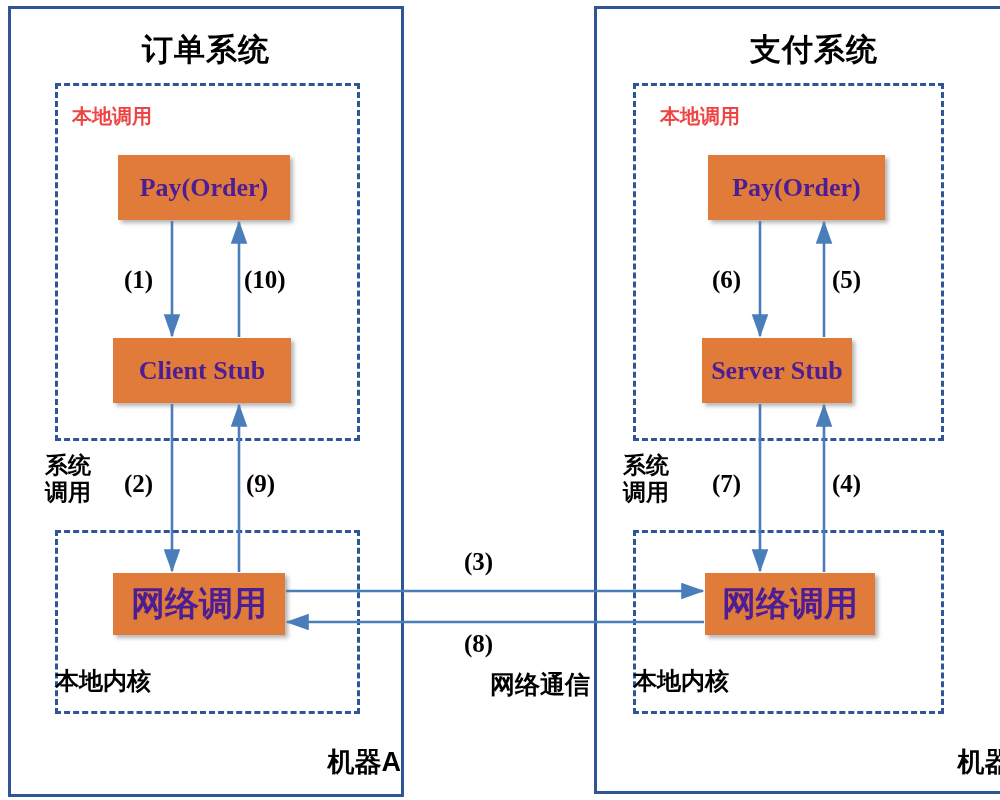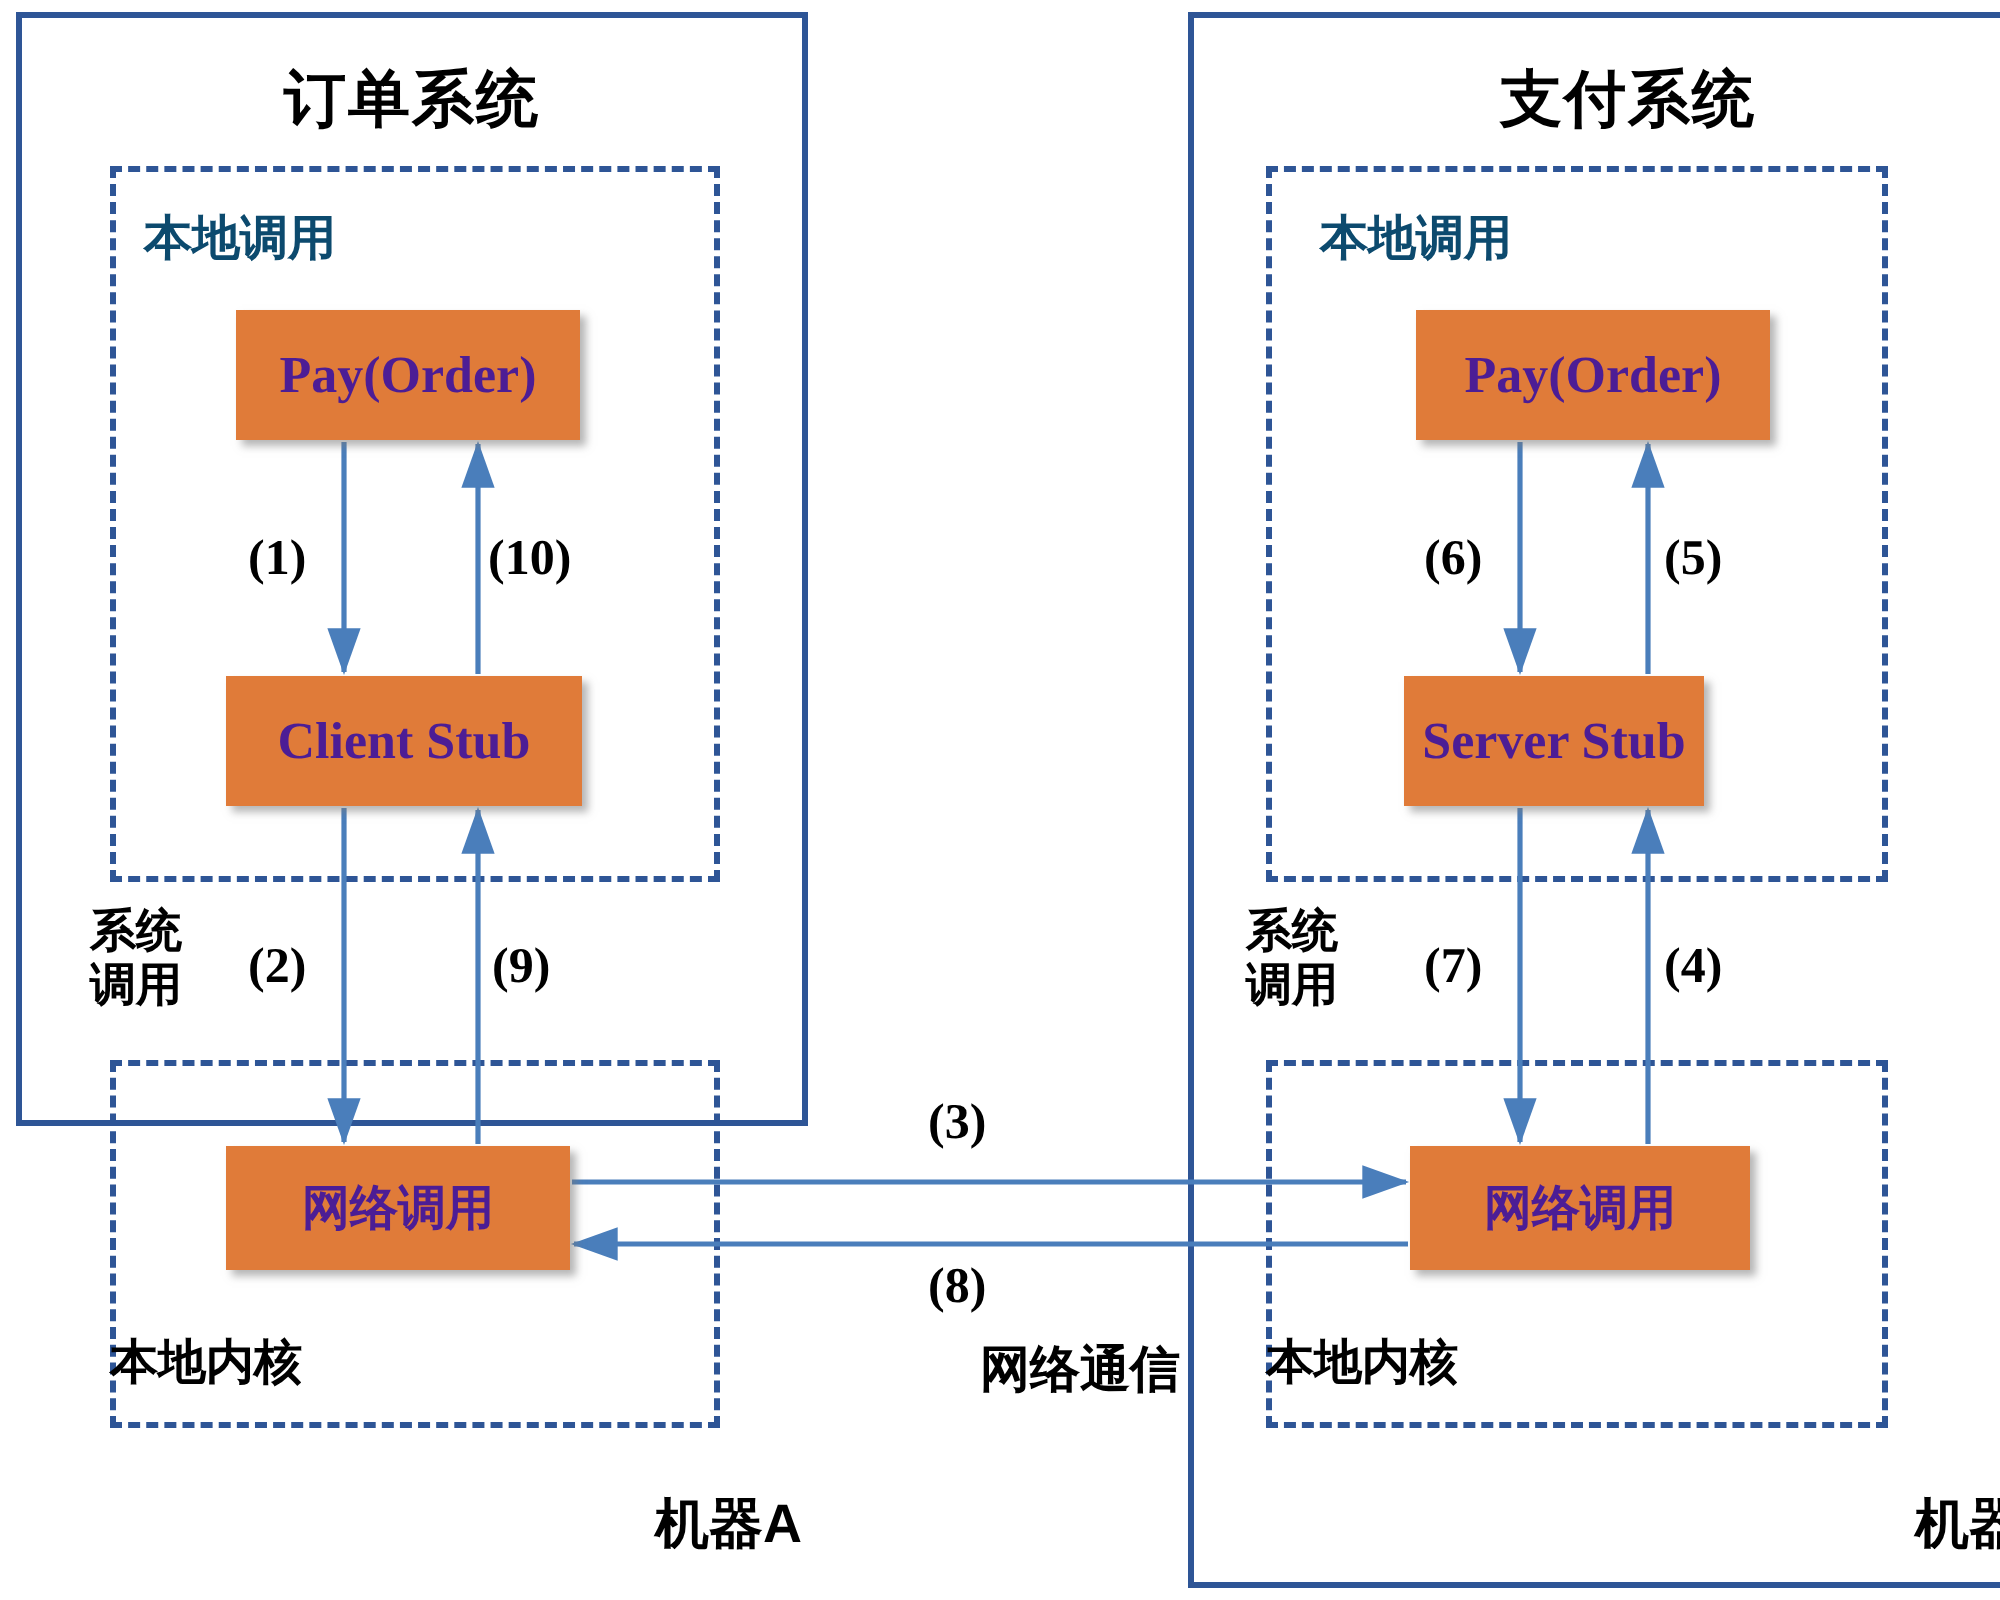--- a/index.html
+++ b/index.html
@@ -19,21 +19,21 @@
     overflow: hidden;
   }
 
   
   .machine-panel {
     position: absolute;
     border: 3px solid #2E5596;
     background: #ffffff;
     box-sizing: border-box;
   }
-  #machine-a-panel { left: 8px;   top: 6px; width: 396px; height: 557px; }
+  #machine-a-panel { left: 8px;   top: 6px; width: 396px; height: 791px; }
   #machine-b-panel { left: 594px; top: 6px; width: 440px; height: 788px; }
 
   
   .panel-title {
     position: absolute;
     width: 100%;
     text-align: center;
     font-size: 31px;
     font-weight: bold;
     color: #000000;
@@ -59,23 +59,23 @@
     box-sizing: border-box;
     background: transparent;
   }
   #local-call-zone-a  { left: 55px;  top: 83px;  width: 305px; height: 358px; }
   #local-kernel-zone-a{ left: 55px;  top: 530px; width: 305px; height: 184px; }
   #local-call-zone-b  { left: 633px; top: 83px;  width: 311px; height: 358px; }
   #local-kernel-zone-b{ left: 633px; top: 530px; width: 311px; height: 184px; }
 
   .zone-caption-top {
     position: absolute;
-    font-size: 24px;
-    font-weight: bold;
-    color: #0c4a6e;
+    font-size: 20px;
+    font-weight: bold;
+    color: #ef4444;
     white-space: nowrap;
   }
   #local-call-label-a { left: 72px;  top: 103px; }
   #local-call-label-b { left: 660px; top: 103px; }
 
   .zone-caption-bottom {
     position: absolute;
     font-size: 24px;
     font-weight: bold;
     color: #000000;
@@ -97,21 +97,21 @@
     z-index: 4;
   }
   .node-box.en {
     font-family: "Liberation Serif", "DejaVu Serif", serif;
     font-weight: bold;
     font-size: 26px;
   }
   .node-box.cn {
     font-family: "Liberation Sans", "DejaVu Sans", sans-serif;
     font-weight: bold;
-    font-size: 24px;
+    font-size: 34px;
   }
   #node-pay-a        { left: 118px; top: 155px; width: 172px; height: 65px; }
   #node-client-stub  { left: 113px; top: 338px; width: 178px; height: 65px; }
   #node-netcall-a    { left: 113px; top: 573px; width: 172px; height: 62px; }
   #node-pay-b        { left: 708px; top: 155px; width: 177px; height: 65px; }
   #node-server-stub  { left: 702px; top: 338px; width: 150px; height: 65px; }
   #node-netcall-b    { left: 705px; top: 573px; width: 170px; height: 62px; }
 
   
   .step-label {

